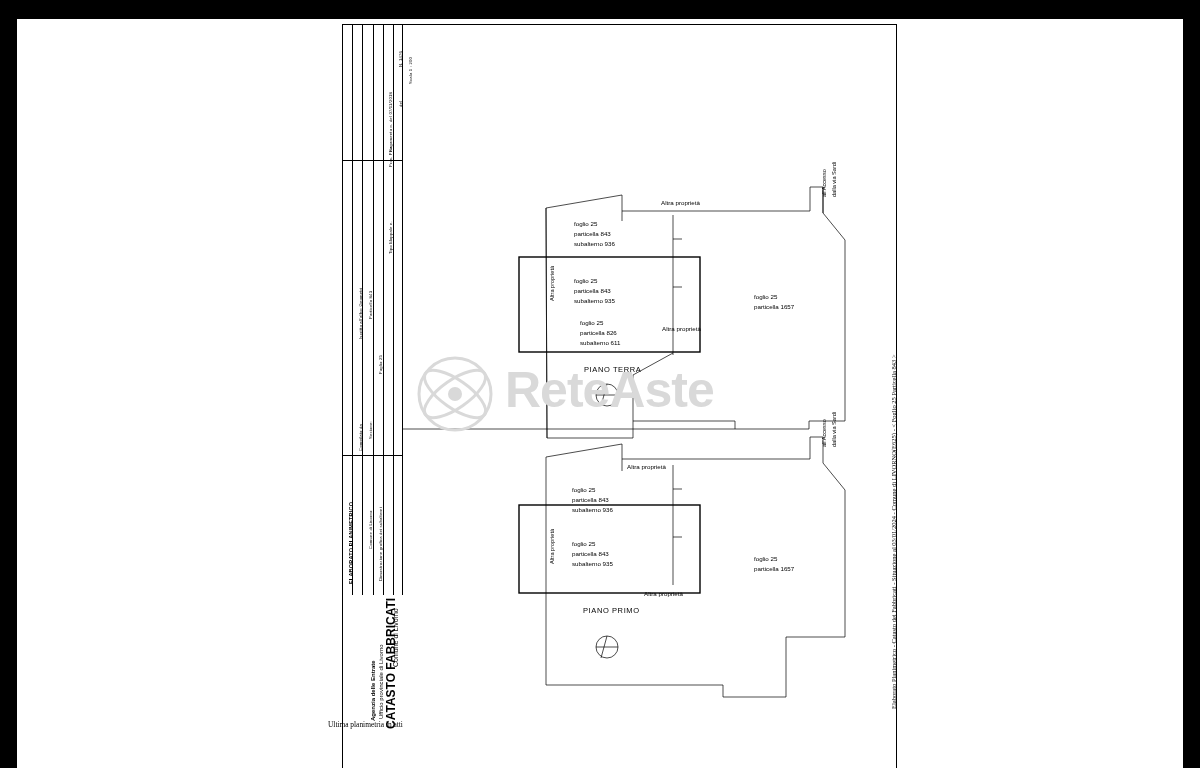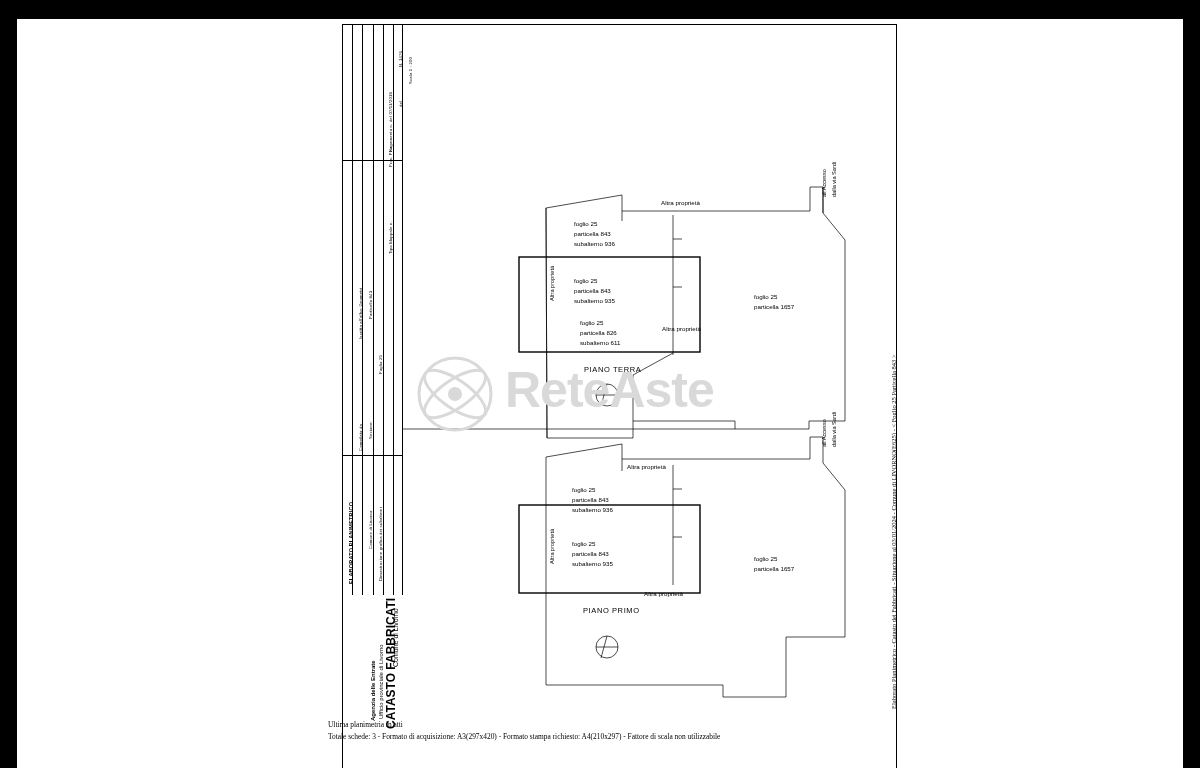--- a/index.html
+++ b/index.html
@@ -326,17 +326,16 @@
 
     <div class="stamp">
       <div class="vtext2 t-agenzia" style="left:8px; top:232px;">Agenzia delle Entrate</div>
       <div class="vtext2 t-catasto" style="left:22px; top:240px;">CATASTO FABBRICATI</div>
       <div class="vtext2 t-ufficio" style="left:16px; top:230px;">Ufficio provinciale di Livorno</div>
       <div class="vtext2 t-comune" style="left:30px; top:178px;">Comune di Livorno</div>
     </div>
 
     <div class="footer">
       <div>Ultima planimetria in atti</div>
-      <div>Totale schede: 3 - Formato di acquisizione: A3(297x420)  - Formato stampa richiesto: A4(210x297)  - Fattore di scala non utilizzabile</div>
     </div>
 
   </div>
 </div>
 
 </body></html>

